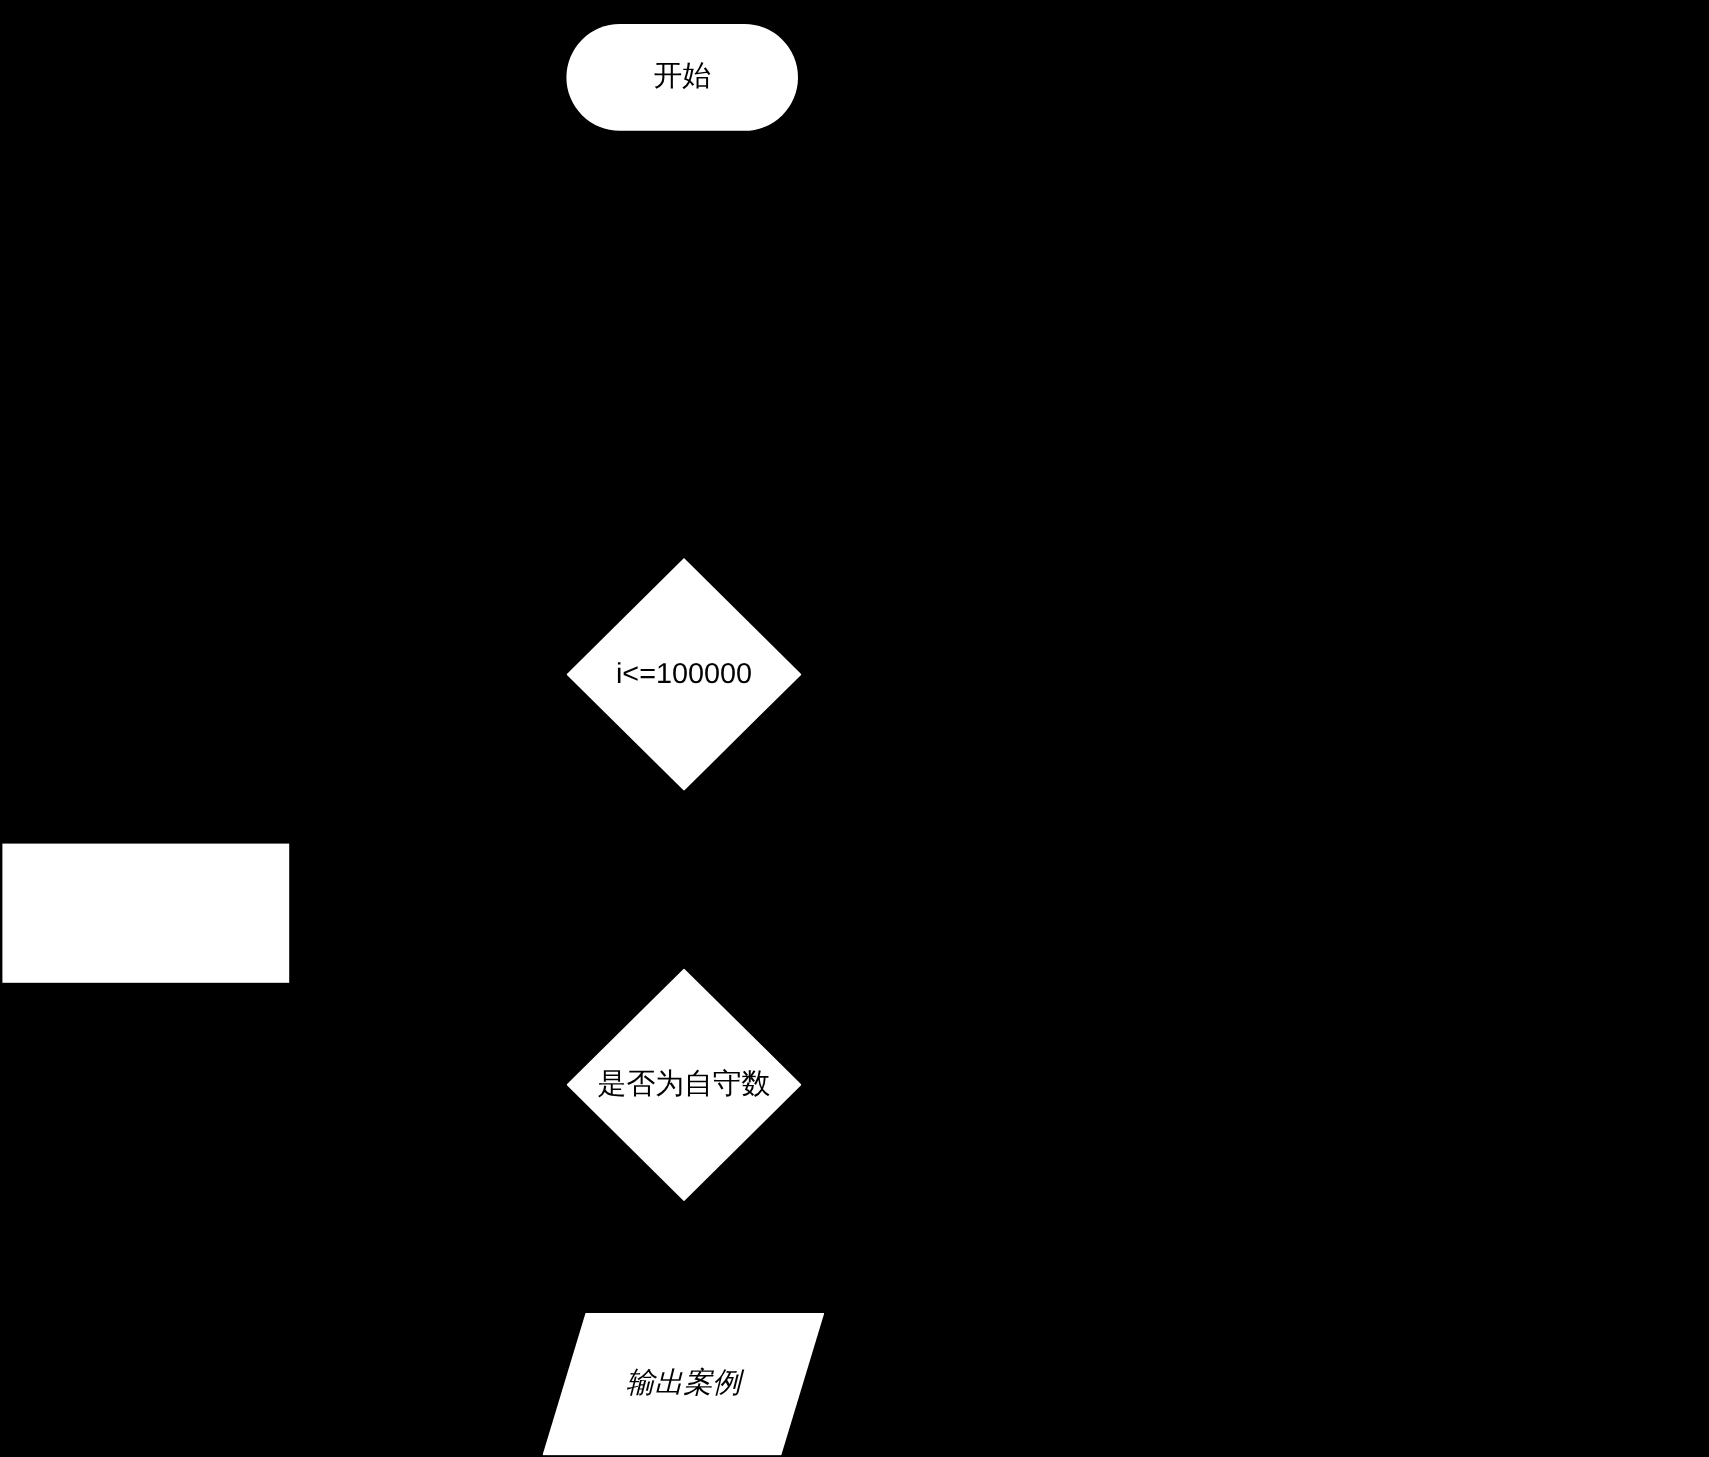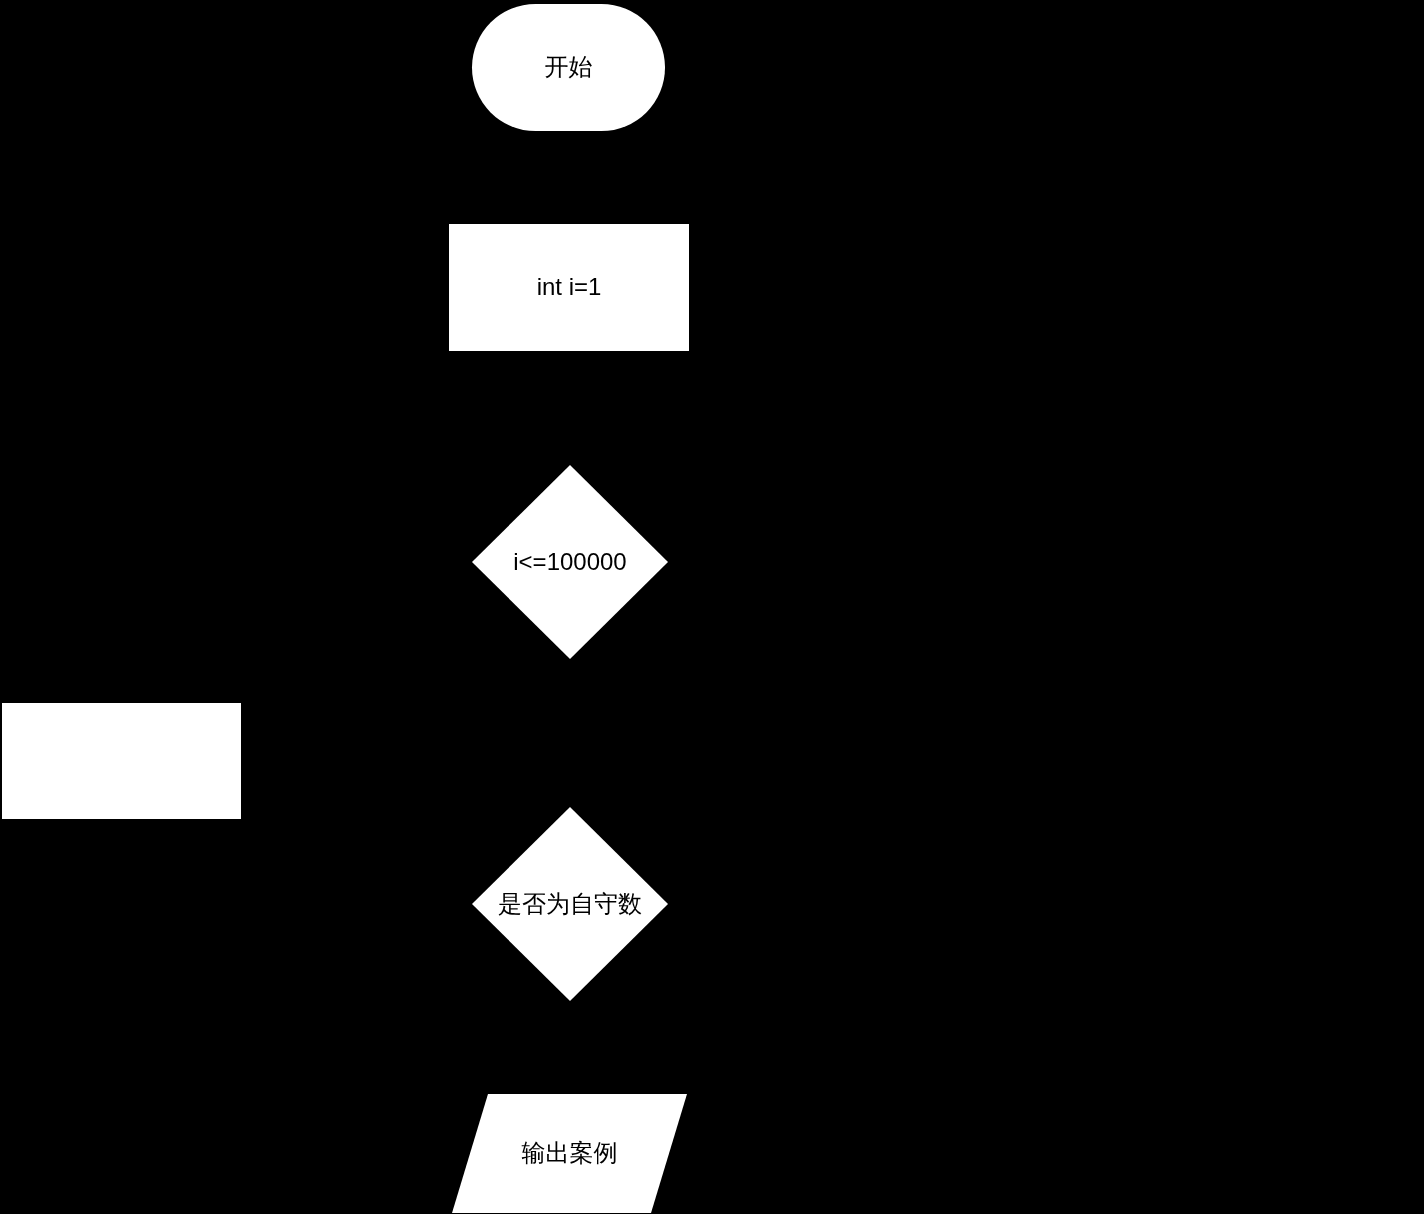--- a/index.html
+++ b/index.html
@@ -23,22 +23,22 @@
     align-items: center;
     justify-content: center;
     font-size: 24px;
     line-height: 1.2;
     text-align: center;
     white-space: nowrap;
   }
   
   .terminator { border-radius: 999px; }
   #node-start {
-    left: 472px; top: 4px;
-    width: 193px; height: 127px; justify-content: center;
+    left: 472px; top: 20px;
+    width: 193px; height: 89px; justify-content: center;
   }
   #node-end {
     left: 1223px; top: 505px;
     width: 200px; height: 113px;
   }
   
   #node-init {
     left: 449px; top: 224px;
     width: 240px; height: 127px;
   }
@@ -55,41 +55,39 @@
     left: 472px; top: 465px;
     width: 196px; height: 194px;
   }
   #node-automorphic-check {
     left: 472px; top: 807px;
     width: 196px; height: 194px;
   }
   
   .io {
     clip-path: polygon(36px 0, 100% 0, calc(100% - 36px) 100%, 0 100%);
+    font-style: italic;
   }
   #node-output {
     left: 452px; top: 1094px;
     width: 235px; height: 119px;
   }
   .node-label {
     display: inline-block;
   }
 </style>
 </head>
 <body>
 
 <div id="canvas">
 
   <div id="node-start" class="node terminator">
     <span class="node-label">开始</span>
   </div>
 
-  <div id="node-init" class="node process">
-    <span class="node-label">int i=1</span>
-  </div>
 
   <div id="node-loop-condition" class="node decision">
     <span class="node-label">i&lt;=100000</span>
   </div>
 
 
   <div id="node-increment" class="node process">
     <span class="node-label"></span>
   </div>
 

